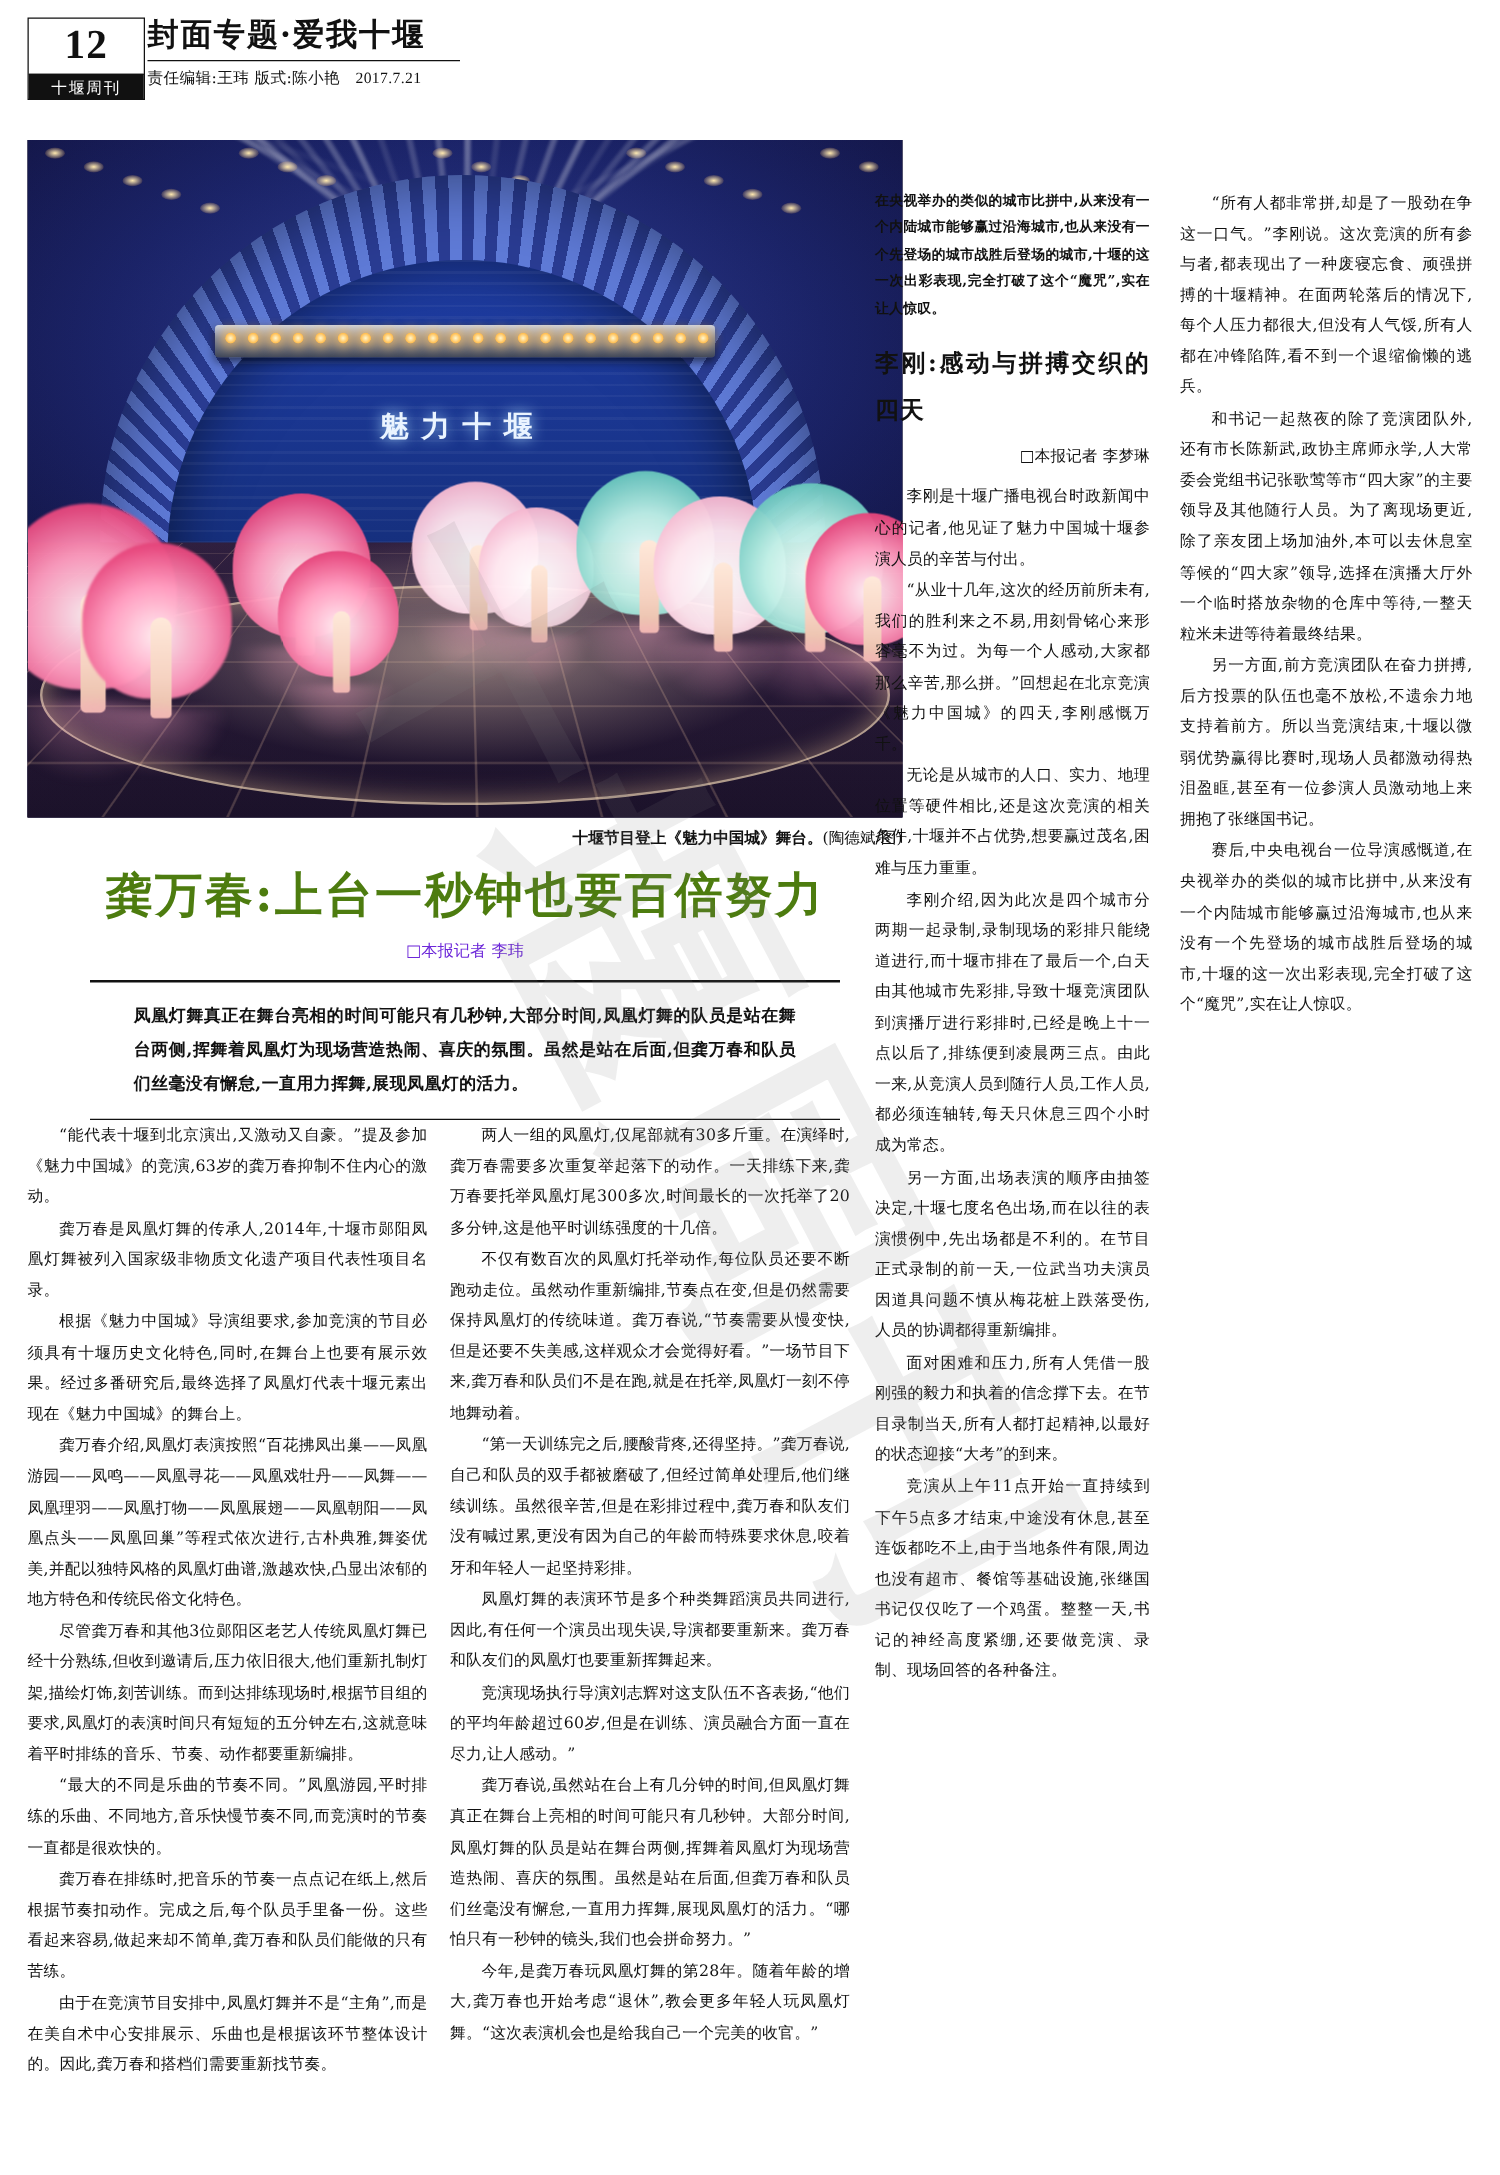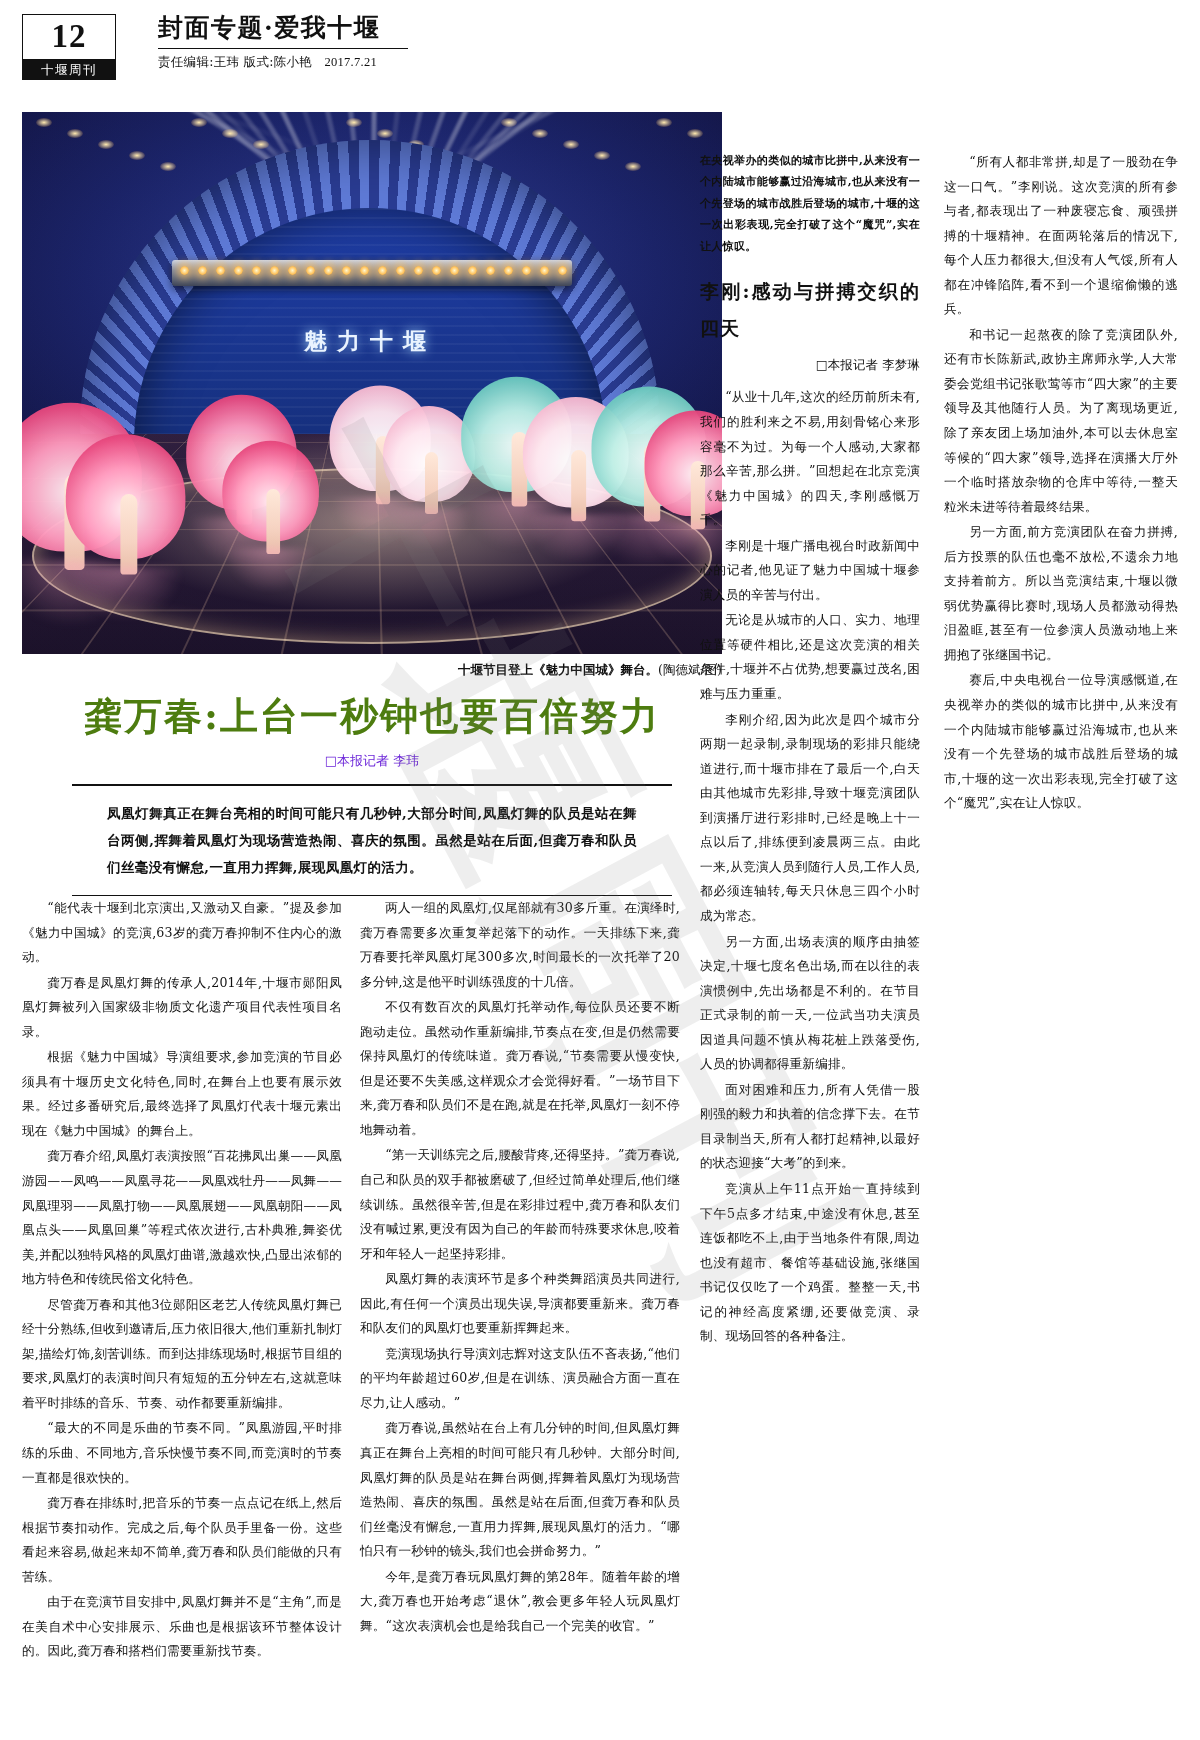--- a/index.html
+++ b/index.html
@@ -65,21 +65,21 @@
   .pagenum-sub {
     height: 21px;
     border-top: 1px solid #111;
     background: #111;
     color: #fff;
     font-size: 12.5px;
     display: flex; align-items: center; justify-content: center;
     letter-spacing: 1.5px;
   }
   .mast-text {
-    position: absolute; left: 96px; top: 0px; margin-left: 40px;
+    position: absolute; left: 96px; top: 0px;
   }
   .mast-title {
     font-size: 25px;
     font-weight: bold;
     color: #111;
     letter-spacing: 1.5px;
     line-height: 1.1;
   }
   .mast-rule {
     width: 250px;
@@ -500,22 +500,22 @@
       <p>凤凰灯舞的表演环节是多个种类舞蹈演员共同进行,因此,有任何一个演员出现失误,导演都要重新来。龚万春和队友们的凤凰灯也要重新挥舞起来。</p>
       <p>竞演现场执行导演刘志辉对这支队伍不吝表扬,“他们的平均年龄超过60岁,但是在训练、演员融合方面一直在尽力,让人感动。”</p>
       <p>龚万春说,虽然站在台上有几分钟的时间,但凤凰灯舞真正在舞台上亮相的时间可能只有几秒钟。大部分时间,凤凰灯舞的队员是站在舞台两侧,挥舞着凤凰灯为现场营造热闹、喜庆的氛围。虽然是站在后面,但龚万春和队员们丝毫没有懈怠,一直用力挥舞,展现凤凰灯的活力。“哪怕只有一秒钟的镜头,我们也会拼命努力。”</p>
       <p>今年,是龚万春玩凤凰灯舞的第28年。随着年龄的增大,龚万春也开始考虑“退休”,教会更多年轻人玩凤凰灯舞。“这次表演机会也是给我自己一个完美的收官。”</p>
     </div>
   <div class="col" id="col3">
     <p class="intro-bold noind">在央视举办的类似的城市比拼中,从来没有一个内陆城市能够赢过沿海城市,也从来没有一个先登场的城市战胜后登场的城市,十堰的这一次出彩表现,完全打破了这个“魔咒”,实在让人惊叹。</p>
     <div class="sub-headline">李刚:感动与拼搏交织的四天</div>
     <div class="sub-byline">□本报记者  李梦琳</div>
     <div id="col3body">
+        <p>李刚是十堰广播电视台时政新闻中心的记者,他见证了魅力中国城十堰参演人员的辛苦与付出。</p>
         <p>“从业十几年,这次的经历前所未有,我们的胜利来之不易,用刻骨铭心来形容毫不为过。为每一个人感动,大家都那么辛苦,那么拼。”回想起在北京竞演《魅力中国城》的四天,李刚感慨万千。</p>
-        <p>李刚是十堰广播电视台时政新闻中心的记者,他见证了魅力中国城十堰参演人员的辛苦与付出。</p>
         <p>无论是从城市的人口、实力、地理位置等硬件相比,还是这次竞演的相关条件,十堰并不占优势,想要赢过茂名,困难与压力重重。</p>
         <p>李刚介绍,因为此次是四个城市分两期一起录制,录制现场的彩排只能绕道进行,而十堰市排在了最后一个,白天由其他城市先彩排,导致十堰竞演团队到演播厅进行彩排时,已经是晚上十一点以后了,排练便到凌晨两三点。由此一来,从竞演人员到随行人员,工作人员,都必须连轴转,每天只休息三四个小时成为常态。</p>
         <p>另一方面,出场表演的顺序由抽签决定,十堰七度名色出场,而在以往的表演惯例中,先出场都是不利的。在节目正式录制的前一天,一位武当功夫演员因道具问题不慎从梅花桩上跌落受伤,人员的协调都得重新编排。</p>
         <p>面对困难和压力,所有人凭借一股刚强的毅力和执着的信念撑下去。在节目录制当天,所有人都打起精神,以最好的状态迎接“大考”的到来。</p>
         <p>竞演从上午11点开始一直持续到下午5点多才结束,中途没有休息,甚至连饭都吃不上,由于当地条件有限,周边也没有超市、餐馆等基础设施,张继国书记仅仅吃了一个鸡蛋。整整一天,书记的神经高度紧绷,还要做竞演、录制、现场回答的各种备注。</p>
       </div>
   </div>
   <div class="col" id="col4">
       <p>“所有人都非常拼,却是了一股劲在争这一口气。”李刚说。这次竞演的所有参与者,都表现出了一种废寝忘食、顽强拼搏的十堰精神。在面两轮落后的情况下,每个人压力都很大,但没有人气馁,所有人都在冲锋陷阵,看不到一个退缩偷懒的逃兵。</p>
       <p>和书记一起熬夜的除了竞演团队外,还有市长陈新武,政协主席师永学,人大常委会党组书记张歌莺等市“四大家”的主要领导及其他随行人员。为了离现场更近,除了亲友团上场加油外,本可以去休息室等候的“四大家”领导,选择在演播大厅外一个临时搭放杂物的仓库中等待,一整天粒米未进等待着最终结果。</p>

